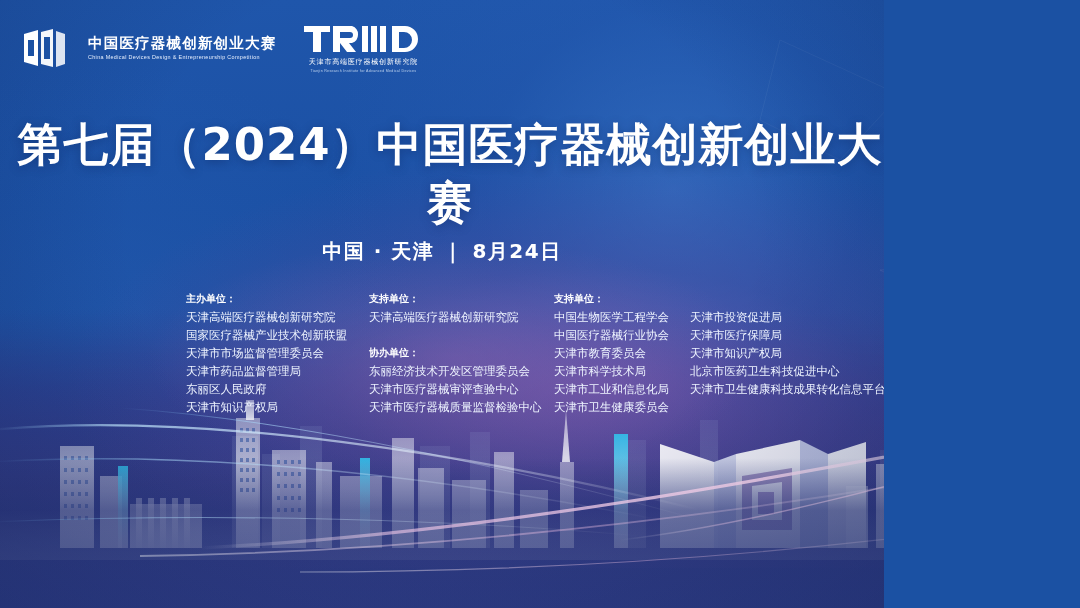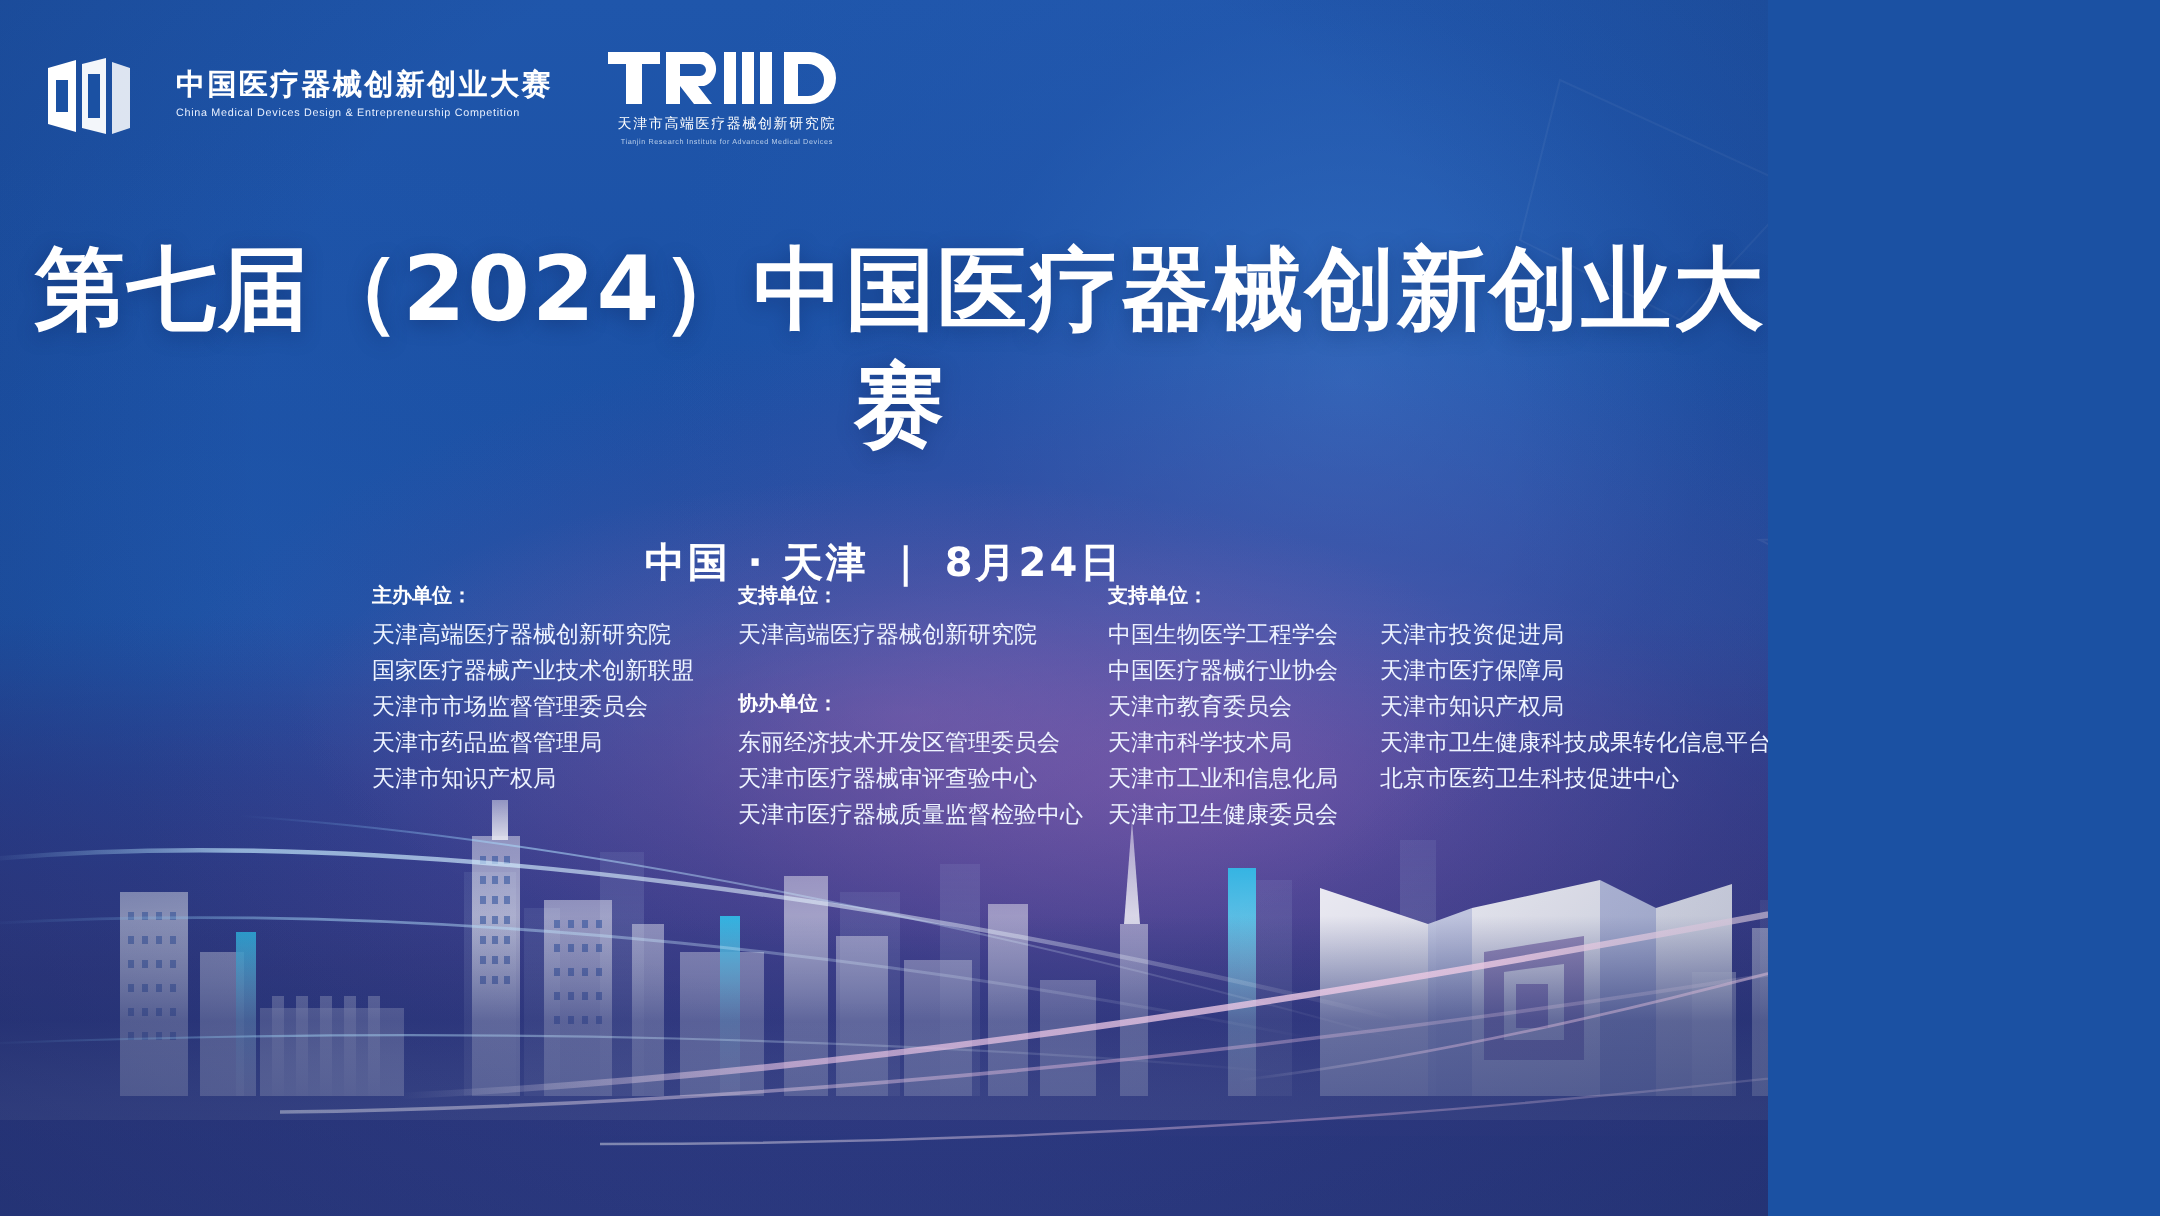--- a/index.html
+++ b/index.html
@@ -43,21 +43,21 @@
 
   
   .title-wrap{position:absolute;left:0;right:0;top:116px;text-align:center;}
   .title-l1,.title-l2{
     color:#ffffff;font-weight:bold;line-height:1.28;
     font-family:"DejaVu Sans","Liberation Sans",sans-serif;
     text-shadow:0 2px 10px rgba(8,30,80,.35);
   }
   .title-l1{font-size:45px;letter-spacing:1px;padding-left:16px;}
   .title-l2{font-size:45px;letter-spacing:1px;}
-  .subtitle{position:absolute;left:0;right:0;top:268px;text-align:center;
+  .subtitle{position:absolute;left:0;right:0;top:238px;text-align:center;
     color:#ffffff;font-size:20px;font-weight:bold;letter-spacing:1.5px;
     font-family:"DejaVu Sans","Liberation Sans",sans-serif;}
 
   
   .orgs{position:absolute;left:186px;top:290px;width:740px;display:flex;align-items:flex-start;}
   .org-col{font-family:"DejaVu Sans","Liberation Sans",sans-serif;}
   .col-1{width:183px;}
   .col-2{width:185px;}
   .col-3{width:136px;}
   .col-4{width:auto;padding-top:18px;}
@@ -358,20 +358,21 @@
   <div class="subtitle">中国 · 天津 ｜ 8月24日</div>
 
   <div class="orgs">
 
     <div class="org-col col-1">
       <div class="org-head">主办单位：</div>
       <div class="org-item">天津高端医疗器械创新研究院</div>
       <div class="org-item">国家医疗器械产业技术创新联盟</div>
       <div class="org-item">天津市市场监督管理委员会</div>
       <div class="org-item">天津市药品监督管理局</div>
+      <div class="org-item">东丽区人民政府</div>
       <div class="org-item">天津市知识产权局</div>
     </div>
 
     <div class="org-col col-2">
       <div class="org-head">支持单位：</div>
       <div class="org-item">天津高端医疗器械创新研究院</div>
       <div class="org-gap"></div>
       <div class="org-head">协办单位：</div>
       <div class="org-item">东丽经济技术开发区管理委员会</div>
       <div class="org-item">天津市医疗器械审评查验中心</div>
@@ -385,19 +386,19 @@
       <div class="org-item">天津市教育委员会</div>
       <div class="org-item">天津市科学技术局</div>
       <div class="org-item">天津市工业和信息化局</div>
       <div class="org-item">天津市卫生健康委员会</div>
     </div>
 
     <div class="org-col col-4">
       <div class="org-item">天津市投资促进局</div>
       <div class="org-item">天津市医疗保障局</div>
       <div class="org-item">天津市知识产权局</div>
+      <div class="org-item">北京市医药卫生科技促进中心</div>
       <div class="org-item">天津市卫生健康科技成果转化信息平台</div>
-      <div class="org-item">北京市医药卫生科技促进中心</div>
     </div>
 
   </div>
 
 </div>
 
 </body></html>

